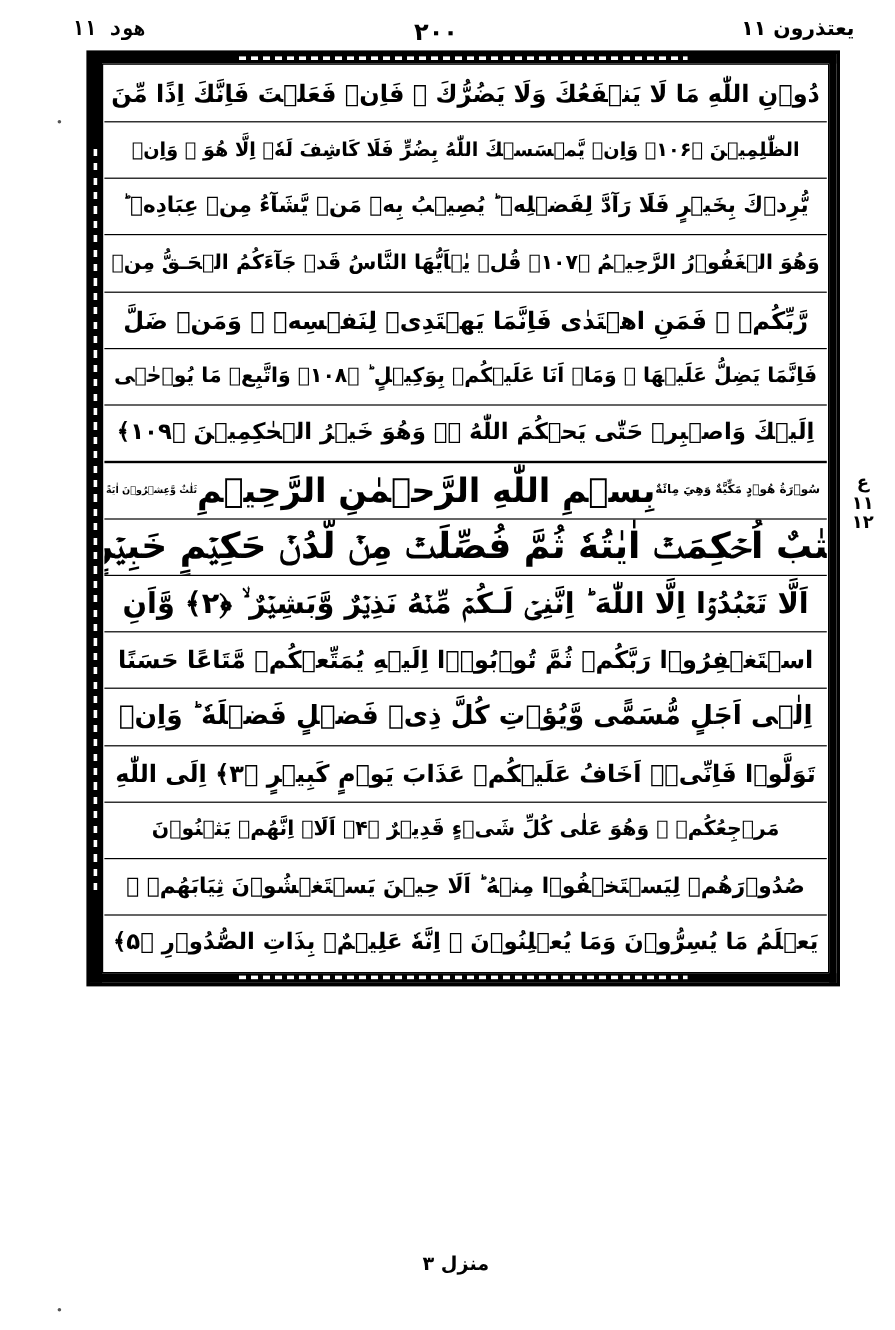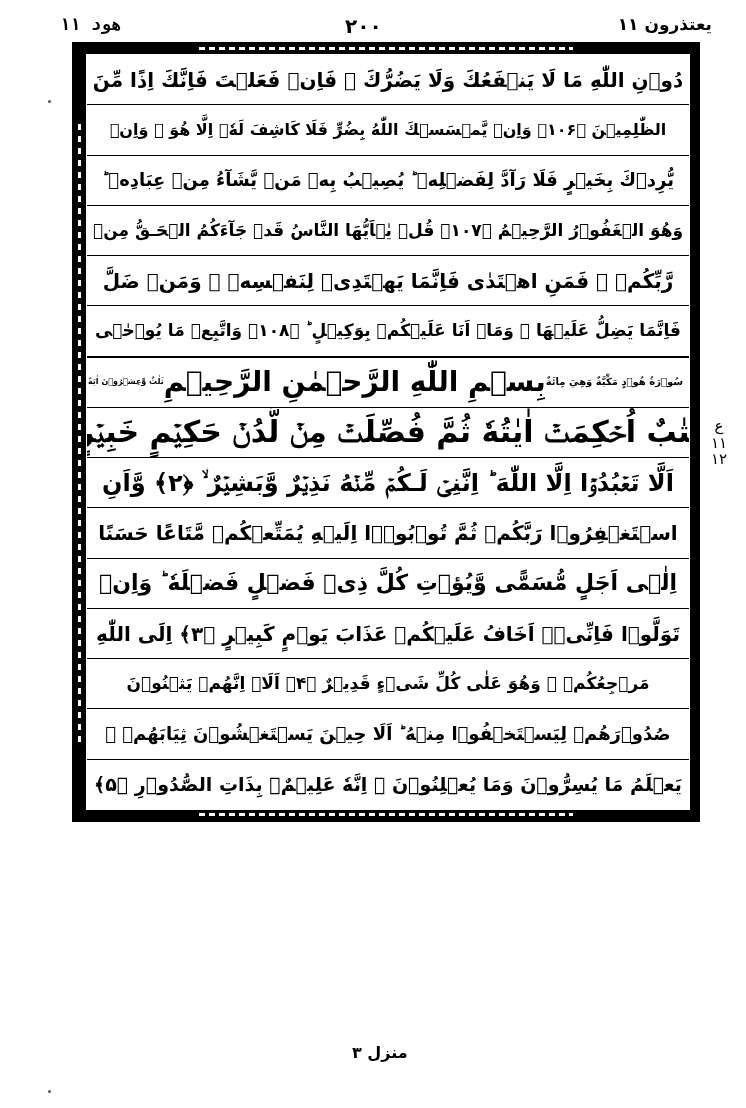--- a/index.html
+++ b/index.html
@@ -22,21 +22,21 @@
   .deco-vpattern { position:absolute; top:10%; bottom:10%; left:3px; width:3px;
            background:repeating-linear-gradient(0deg,#fff 0 6px,#000 6px 12px); }
   .rows { position:absolute; left:12px; right:8px; top:10px; bottom:10px; display:flex; flex-direction:column; }
   .row { flex:1; border-bottom:1.5px solid #000; display:flex; align-items:center; justify-content:center;
          direction:rtl; font-family:"DejaVu Sans", sans-serif; font-size:30px; font-weight:bold;
          letter-spacing:0; white-space:nowrap; overflow:hidden; line-height:1; padding:0 6px; }
   .row:last-child { border-bottom:none; }
   .row.banner { border-top:1.5px solid #000; border-bottom:1.5px solid #000; font-size:22px; justify-content:space-between; }
   .banner .bismillah { font-size:28px; }
   .banner .side { font-size:14px; font-weight:bold; }
-  .ruku { position:absolute; left:706px; top:418px; width:26px; font-size:15px; font-weight:normal;
+  .ruku { position:absolute; left:706px; top:394px; width:26px; font-size:15px; font-weight:bold;
           text-align:center; line-height:1.1; direction:rtl; }
   .manzil { position:absolute; top:1043px; left:352px; font-size:16px; font-weight:bold; direction:rtl; }
   .dot { position:absolute; width:3px; height:3px; background:#555; border-radius:50%; }
 </style>
 </head>
 <body>
 
 <div class="hdr hdr-left">هود ۱۱</div>
 <div class="hdr hdr-center">۲۰۰</div>
 <div class="hdr hdr-right">یعتذرون ۱۱</div>
@@ -54,20 +54,21 @@
   <div class="deco-right"></div>
   <div class="frame-inner-outline"></div>
 
   <div class="rows">
     <div class="row" style="font-size: 20px;">دُوۡنِ اللّٰهِ مَا لَا يَنۡفَعُكَ وَلَا يَضُرُّكَ ۚ فَاِنۡ فَعَلۡتَ فَاِنَّكَ اِذًا مِّنَ</div>
     <div class="row" style="font-size: 16px;">الظّٰلِمِيۡنَ ﴿۱۰۶﴾ وَاِنۡ يَّمۡسَسۡكَ اللّٰهُ بِضُرٍّ فَلَا كَاشِفَ لَهٗۤ اِلَّا هُوَ ۚ وَاِنۡ</div>
     <div class="row" style="font-size: 18px;">يُّرِدۡكَ بِخَيۡرٍ فَلَا رَآدَّ لِفَضۡلِهٖ ؕ يُصِيۡبُ بِهٖ مَنۡ يَّشَآءُ مِنۡ عِبَادِهٖ ؕ</div>
     <div class="row" style="font-size: 17px;">وَهُوَ الۡغَفُوۡرُ الرَّحِيۡمُ ﴿۱۰۷﴾ قُلۡ يٰۤاَيُّهَا النَّاسُ قَدۡ جَآءَكُمُ الۡحَـقُّ مِنۡ</div>
     <div class="row" style="font-size: 20px;">رَّبِّكُمۡ ۚ فَمَنِ اهۡتَدٰى فَاِنَّمَا يَهۡتَدِىۡ لِنَفۡسِهٖ ۚ وَمَنۡ ضَلَّ</div>
     <div class="row" style="font-size: 17px;">فَاِنَّمَا يَضِلُّ عَلَيۡهَا ۚ وَمَاۤ اَنَا عَلَيۡكُمۡ بِوَكِيۡلٍ ؕ ﴿۱۰۸﴾ وَاتَّبِعۡ مَا يُوۡحٰۤى</div>
+    <div class="row" style="font-size: 19px;">اِلَيۡكَ وَاصۡبِرۡ حَتّٰى يَحۡكُمَ اللّٰهُ ۖۚ وَهُوَ خَيۡرُ الۡحٰكِمِيۡنَ ﴿۱۰۹﴾</div>
     <div class="row banner">
       <span class="side" style="font-size: 10px;">سُوۡرَةُ هُوۡدٍ مَكِّيَّةٌ وَهِيَ مِائَةٌ</span>
       <span class="bismillah">بِسۡمِ اللّٰهِ الرَّحۡمٰنِ الرَّحِيۡمِ</span>
       <span class="side" style="font-size: 8px;">ثَلٰثٌ وَّعِشۡرُوۡنَ اٰيَةً وَّعَشۡرُ رُكُوۡعَاتٍ</span>
     </div>
     <div class="row" style="font-size: 30px;">الٓرٰ ۚ كِتٰبٌ اُحۡكِمَتۡ اٰيٰتُهٗ ثُمَّ فُصِّلَتۡ مِنۡ لَّدُنۡ حَكِيۡمٍ خَبِيۡرٍ ۙ ﴿۱﴾</div>
     <div class="row" style="font-size: 24px;">اَلَّا تَعۡبُدُوۡۤا اِلَّا اللّٰهَ ؕ اِنَّنِىۡ لَـكُمۡ مِّنۡهُ نَذِيۡرٌ وَّبَشِيۡرٌ ۙ ﴿۲﴾ وَّاَنِ</div>
     <div class="row" style="font-size: 20px;">اسۡتَغۡفِرُوۡا رَبَّكُمۡ ثُمَّ تُوۡبُوۡۤا اِلَيۡهِ يُمَتِّعۡكُمۡ مَّتَاعًا حَسَنًا</div>
     <div class="row" style="font-size: 22px; text-align: right;">اِلٰۤى اَجَلٍ مُّسَمًّى وَّيُؤۡتِ كُلَّ ذِىۡ فَضۡلٍ فَضۡلَهٗ ؕ وَاِنۡ</div>
     <div class="row" style="font-size: 20px;">تَوَلَّوۡا فَاِنِّىۡۤ اَخَافُ عَلَيۡكُمۡ عَذَابَ يَوۡمٍ كَبِيۡرٍ ﴿۳﴾ اِلَى اللّٰهِ</div>

